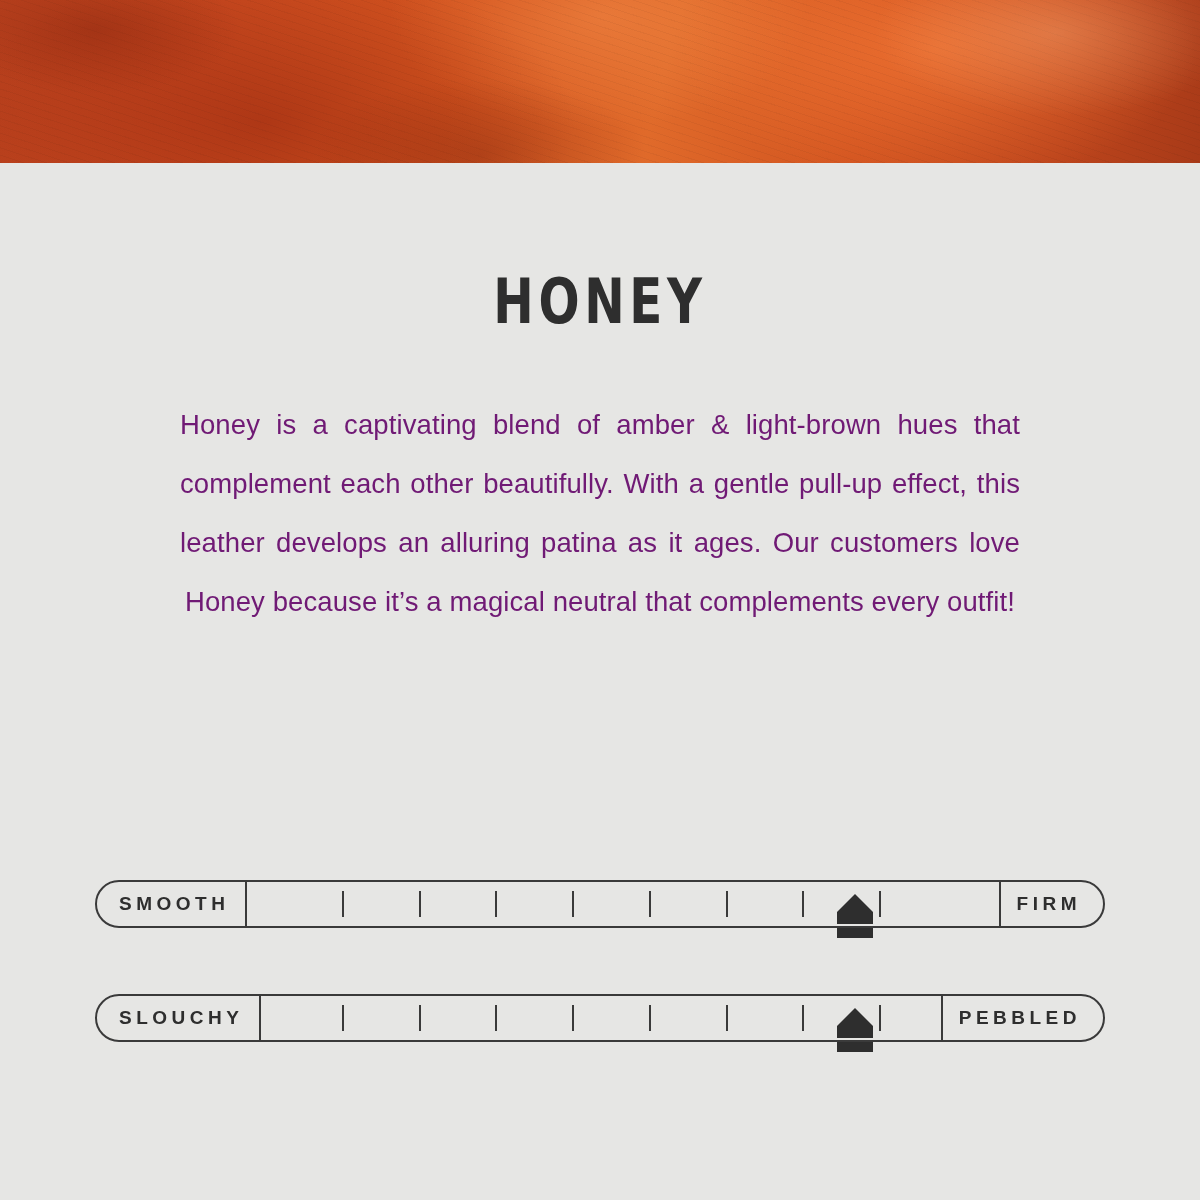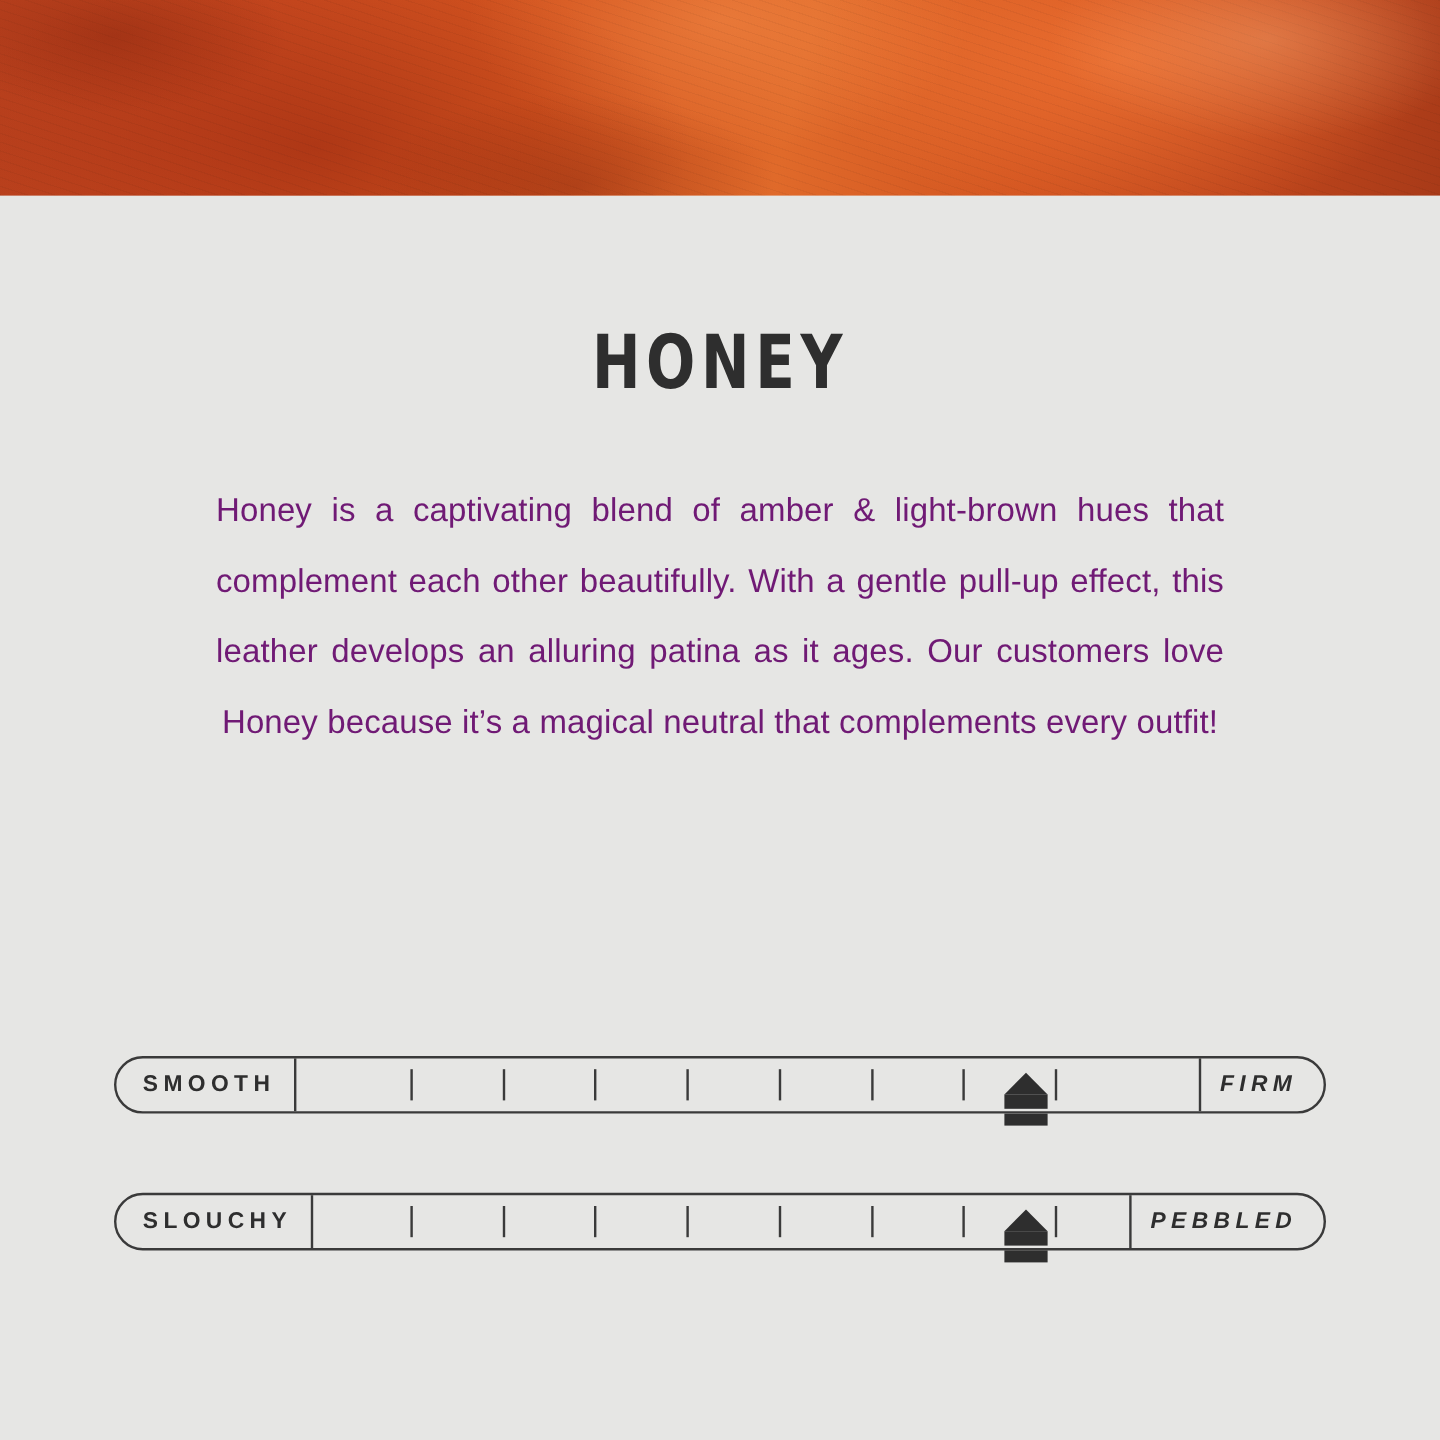--- a/index.html
+++ b/index.html
@@ -122,21 +122,20 @@
     left: 0;
     padding-left: 22px;
     padding-right: 16px;
     border-right: 2px solid #3a3a3a;
   }
   .slider-label.right {
     right: 0;
     padding-right: 22px;
     padding-left: 16px;
     border-left: 2px solid #3a3a3a;
-    font-style: italic;
   }
   .ticks {
     position: absolute;
     left: 168px;
     right: 140px;
     top: 9px;
     height: 26px;
   }
   .tick {
     position: absolute;

